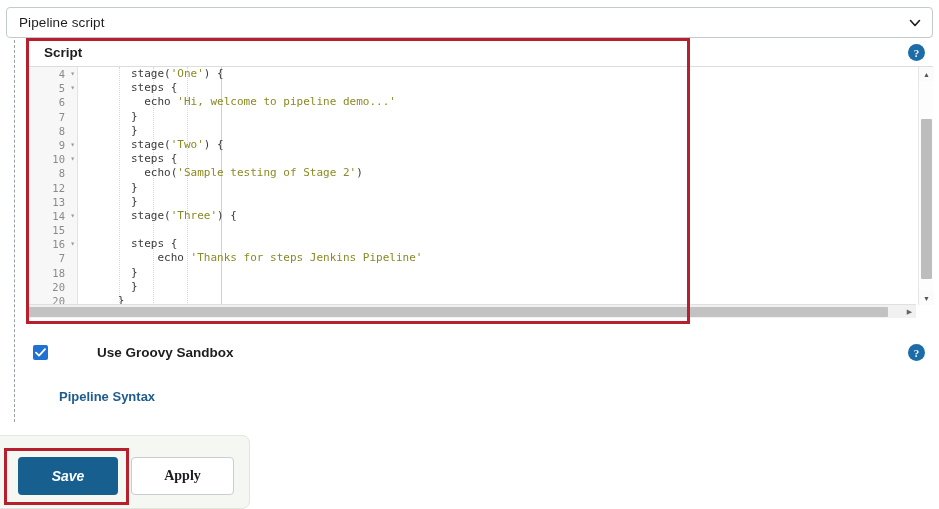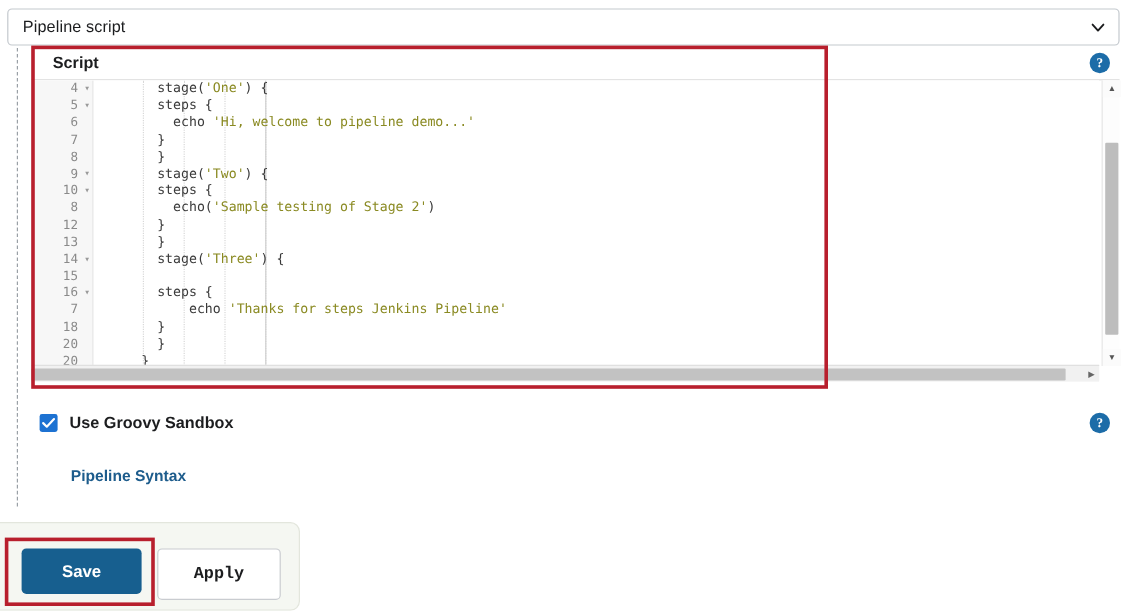--- a/index.html
+++ b/index.html
@@ -119,45 +119,46 @@
 
   
   .sandbox-row {
     position: absolute; left: 33px; top: 345px; display: flex; align-items: center; gap: 10px;
   }
   .cb {
     width: 15px; height: 15px; border-radius: 2px; background: #1d72d2;
     display: flex; align-items: center; justify-content: center; cursor: pointer;
   }
   .cb svg { display: block; }
-  .sandbox-label { font-size: 13.5px; font-weight: bold; color: #1c1d1f; }
+  .sandbox-label { font-size: 13.5px; font-weight: bold; color: #1c1d1f; margin-left: 39px; }
 
   
   .pipeline-syntax {
     position: absolute; left: 31px; top: 389px;
     font-size: 13px; font-weight: bold; color: #1d5c8c;
     text-decoration: none; cursor: pointer; margin-left: 28px;
   }
 
   
   .btn-panel {
     position: absolute; left: -6px; top: 435px; width: 256px; height: 74px;
     background: #f5f7f2; border: 1px solid #e3e6dd;
     border-radius: 0 8px 8px 0;
   }
   .btn-save {
     position: absolute; left: 18px; top: 457px; width: 100px; height: 38px;
     background: #175f8f; color: #fff; border: none; border-radius: 4px;
     font-size: 14px; font-weight: bold; font-family: "Liberation Sans", sans-serif;
     cursor: pointer;
+    font-style: italic;
   }
   .btn-apply {
-    position: absolute; left: 131px; top: 457px; width: 103px; height: 43px;
+    position: absolute; left: 131px; top: 457px; width: 103px; height: 38px;
     background: #fff; color: #1c1d1f; border: 1px solid #c9ccd0; border-radius: 4px;
-    font-size: 14px; font-weight: bold; font-family: Liberation Mono, monospace;
+    font-size: 14px; font-weight: bold; font-family: Liberation Serif, serif;
     cursor: pointer;
   }
 
   
   .annot {
     position: absolute; border: 3px solid #b81f2d; pointer-events: none; z-index: 40;
   }
   .annot-editor { left: 26px; top: 38px; width: 664px; height: 286px; }
   .annot-save   { left: 4px;  top: 448px; width: 125px; height: 57px; }
 </style>

